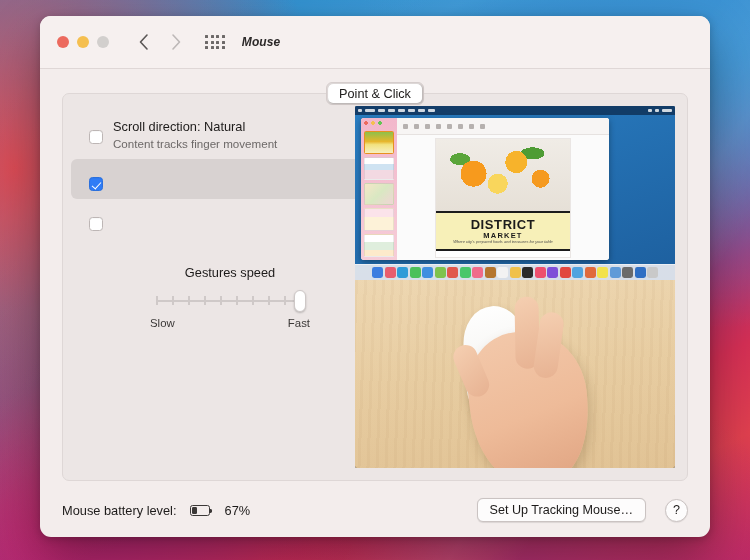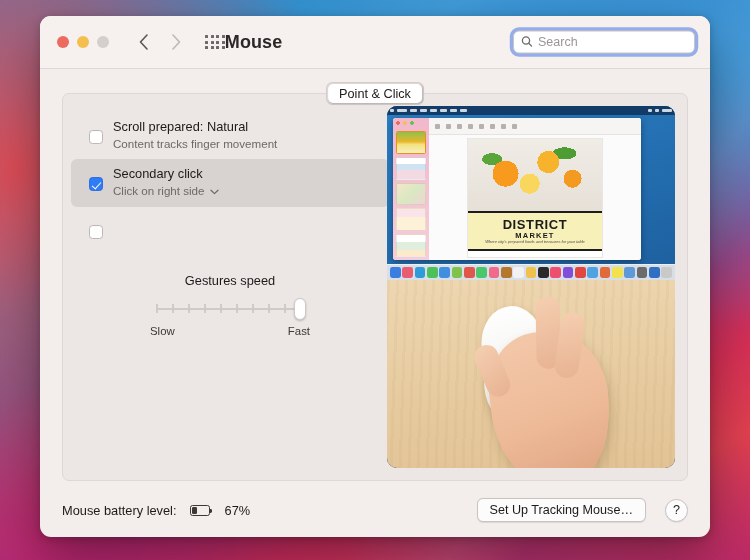--- a/index.html
+++ b/index.html
@@ -75,24 +75,26 @@
   .grid-icon {
     margin-left: 22px;
     display: grid;
     grid-template-columns: repeat(4, 3px);
     grid-template-rows: repeat(3, 3px);
     gap: 2.6px;
   }
   .grid-icon i { display: block; width: 3px; height: 3px; background: #6d6968; border-radius: 0.5px; }
 
   .win-title {
-    font-size: 18px;
+    margin-left: 17px;
+    font-size: 12px;
     font-weight: bold;
     color: #2b2828;
     letter-spacing: 0.1px;
+    font-style: italic;
   }
 
   .search-wrap {
     position: absolute;
     right: 15px; top: 50%;
     transform: translateY(-50%);
   }
   .search-field {
     width: 182px; height: 23px;
     background: #ffffff;
@@ -251,22 +253,22 @@
     justify-content: space-between;
     margin-top: 6px;
     font-size: 11.4px;
     color: #3b3837;
   }
 
   
   .preview {
     position: absolute;
     right: 12px; top: 12px;
-    width: 288px; height: 362px;
-    border-radius: 10px;
+    width: 320px; height: 362px;
+    border-radius: 2px;
     overflow: hidden;
     background: #000;
     display: flex;
     flex-direction: column;
   }
   .preview-top {
     position: relative;
     height: 174px;
     overflow: hidden;
     background: linear-gradient(160deg, #2a7fc4, #1d5f9e);
@@ -539,65 +541,43 @@
           <i></i>
           <i></i>
         <i></i>
           <i></i>
           <i></i>
           <i></i>
       </div>
 
       <div class="win-title">Mouse</div>
 
-      <div class="search-wrap">
-        <div class="search-field">
-          <span class="search-icon">
-            <svg width="12" height="12" viewBox="0 0 12 12">
-                <circle cx="5" cy="5" r="3.6" fill="none" stroke="#6e6a69" stroke-width="1.3"></circle>
-                <line x1="7.7" y1="7.7" x2="10.6" y2="10.6" stroke="#6e6a69" stroke-width="1.3" stroke-linecap="round"></line>
-              </svg>
-          </span>
-          <span class="search-text">Search</span>
-        </div>
-      </div>
     </div>
 
     <div class="body">
 
       <div class="tabs">
         <div class="tab active">Point &amp; Click</div>
       </div>
 
       <div class="panel">
         <div class="panel-left">
 
           <div class="opt-row">
             <span class="checkbox"></span>
             <span class="opt-text">
-              <span class="opt-title">Scroll prepared: Natural</span>
+              <span class="opt-title">Scroll direction: Natural</span>
               <span class="opt-sub">
                 <span>Content tracks finger movement</span>
               </span>
             </span>
           </div>
 
           <div class="opt-row selected">
             <span class="checkbox checked"></span>
-            <span class="opt-text">
-              <span class="opt-title">Secondary click</span>
-              <span class="opt-sub">
-                <span>Click on right side</span>
-                <span class="mini-chev">
-                  <svg width="9" height="6" viewBox="0 0 9 6">
-                      <path d="M1 1.2 L4.5 4.6 L8 1.2" fill="none" stroke="#6d6968" stroke-width="1.2" stroke-linecap="round" stroke-linejoin="round"></path>
-                    </svg>
-                </span>
-              </span>
-            </span>
           </div>
 
           <div class="opt-row">
             <span class="checkbox"></span>
           </div>
 
           <div class="slider-area">
             <div class="slider-label">Gestures speed</div>
             <div class="slider-track">
               <div class="slider-line"></div>

